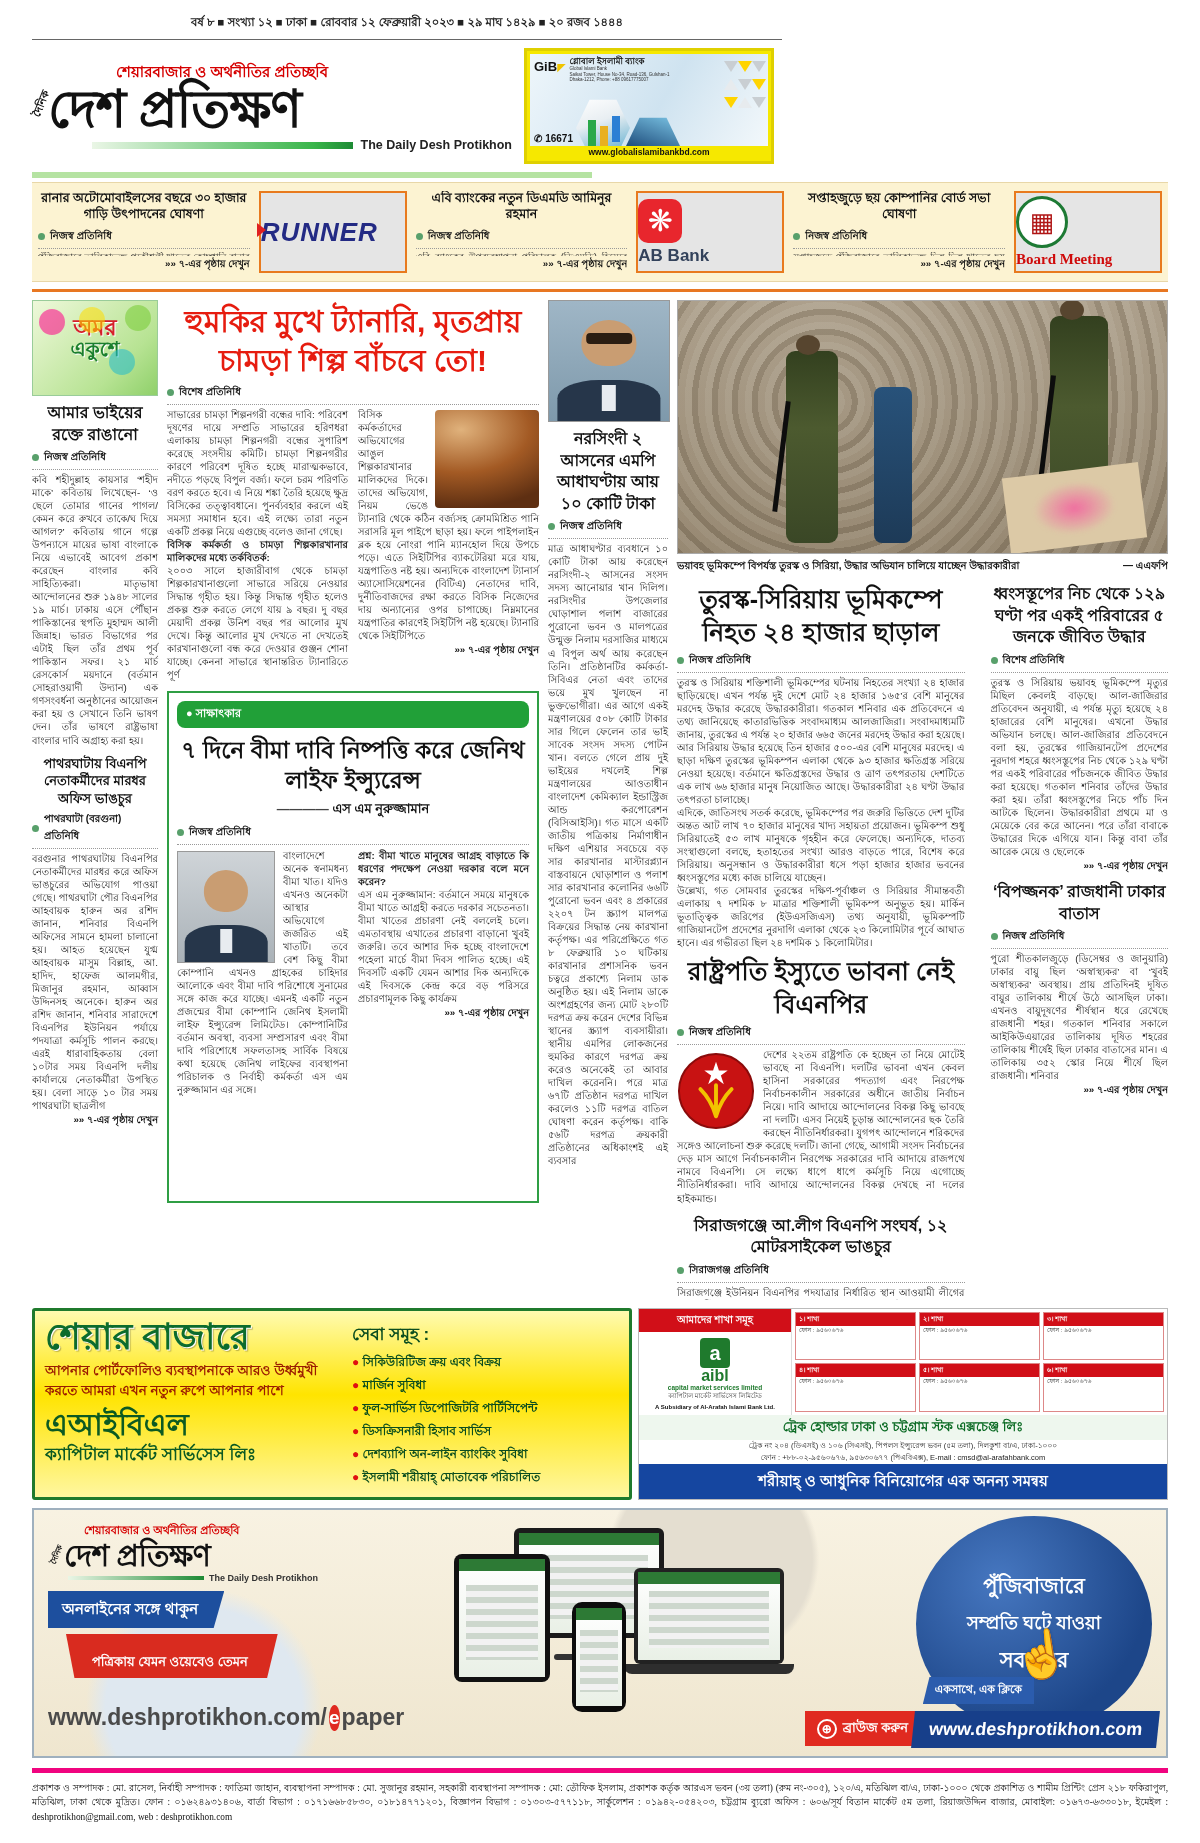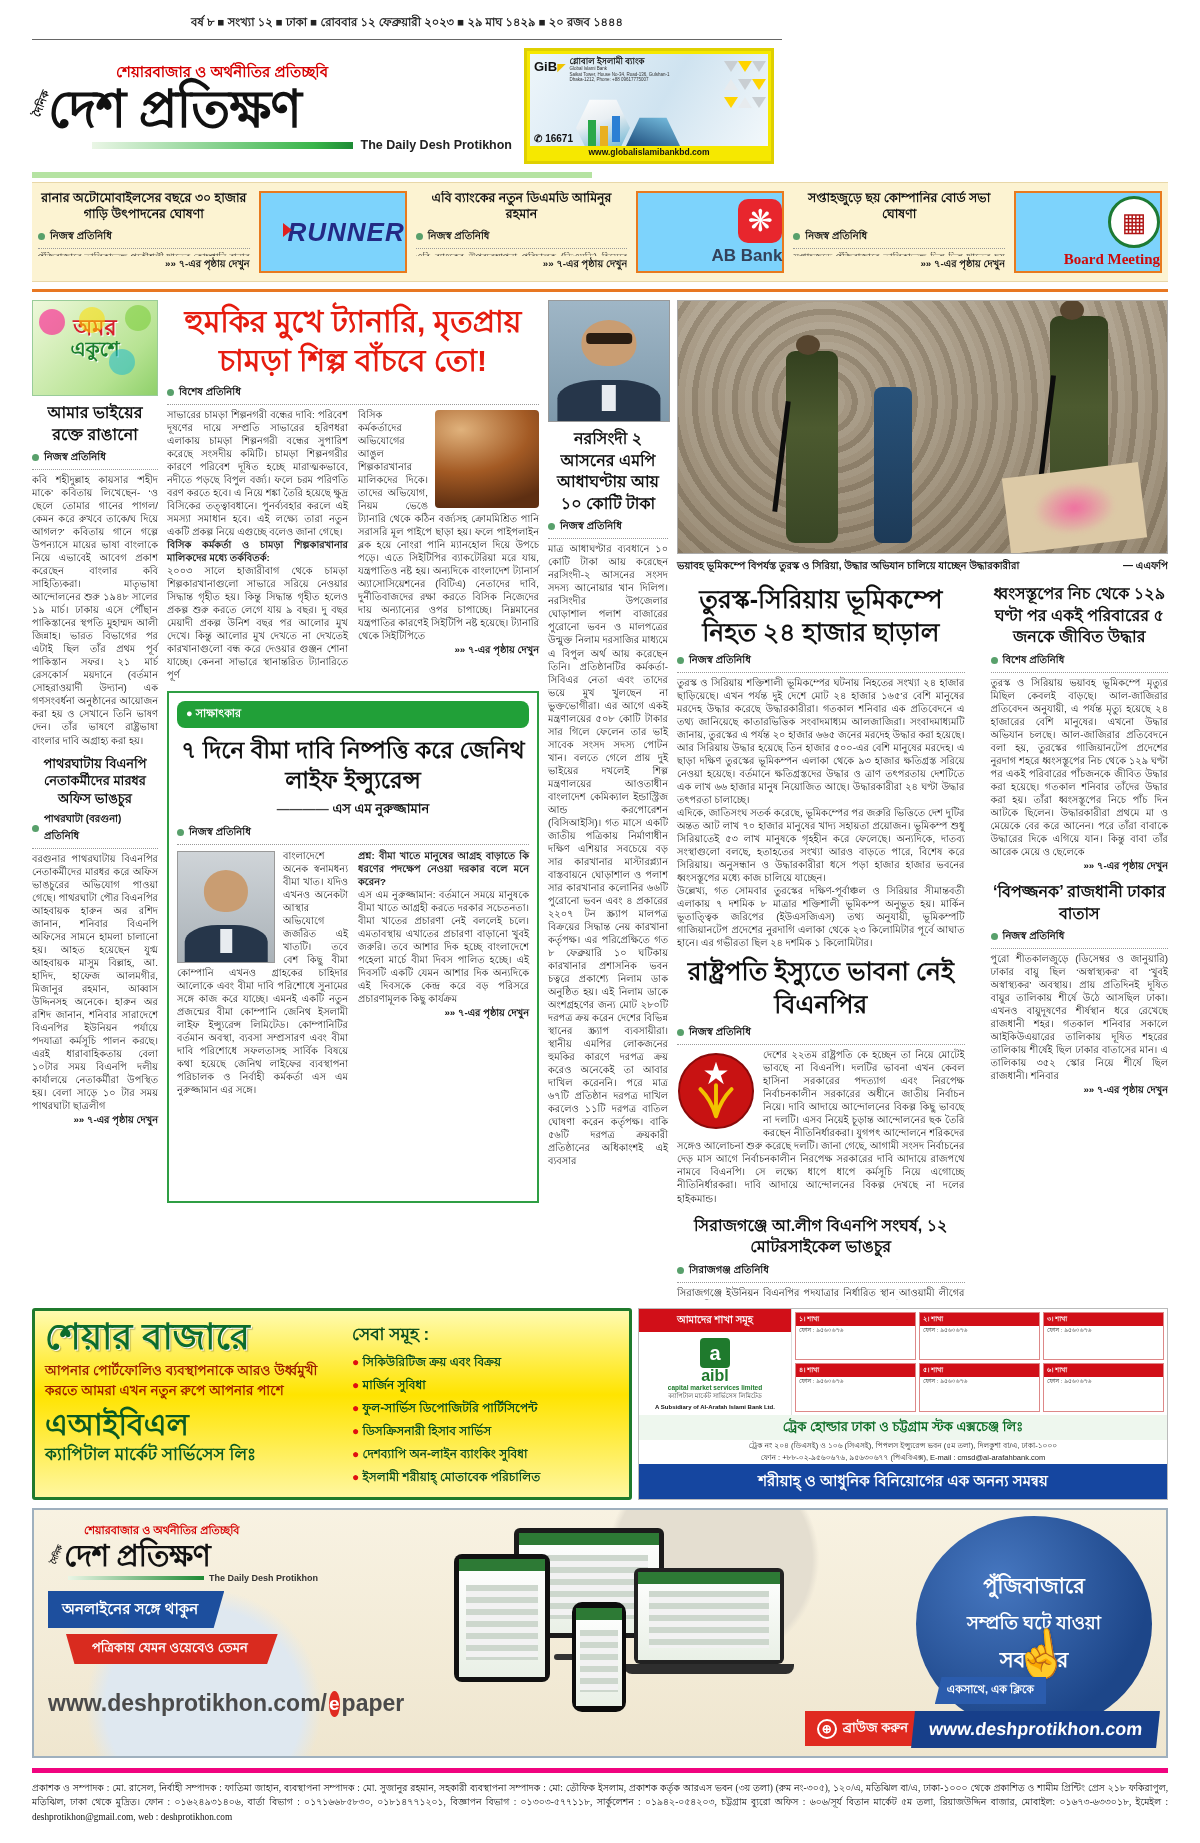--- a/index.html
+++ b/index.html
@@ -43,22 +43,22 @@
   .tris{position:absolute;right:2px;top:4px;}
   .gib-foot{position:absolute;left:4px;bottom:2px;font-size:10px;font-weight:900;color:#111;}
   .gib-web{background:#f6e800;text-align:center;font-size:8.5px;font-weight:bold;color:#111;padding:1px 0;}
   
   .green-top{width:560px;height:6px;background:#b5e3a2;margin-top:8px;}
   .briefs{margin-top:4px;background:#fcf3d2;border-top:1px solid #e8d7a8;border-bottom:1px solid #e8d7a8;
           display:flex;gap:9px;padding:8px 6px;height:100px;box-sizing:border-box;}
   .brief{flex:1.3;display:flex;flex-direction:column;overflow:hidden;}
   .brief h4{font-size:12.5px;font-weight:800;text-align:center;margin:0 0 2px;line-height:1.25;}
   .bbody{font-size:9px;line-height:1.3;text-align:justify;color:#222;flex:1;overflow:hidden;}
-  .adbox{width:148px;border:2px solid #e87a1e;background:#7dd3fc;display:flex;flex-direction:column;
-         align-items:flex-end;justify-content:center;gap:3px;box-sizing:border-box;}
+  .adbox{width:148px;border:2px solid #e87a1e;background:#e5e5e5;display:flex;flex-direction:column;
+         align-items:flex-start;justify-content:center;gap:3px;box-sizing:border-box;}
   .runner{color:#232a84;font-weight:900;font-style:italic;font-size:26px;letter-spacing:1px;position:relative;}
   .runner::before{content:"";position:absolute;left:-4px;top:6px;border-top:7px solid transparent;
                   border-bottom:7px solid transparent;border-left:9px solid #e02020;}
   .ab-logo{width:44px;height:44px;background:#e8262d;border-radius:10px;color:#fff;font-size:30px;
            display:flex;align-items:center;justify-content:center;line-height:1;}
   .ab-name{font-size:17px;font-weight:bold;color:#33425b;}
   .dse-logo{width:52px;height:52px;border-radius:50%;border:3px solid #1d7a34;background:#fff;
             display:flex;align-items:center;justify-content:center;color:#b01515;font-size:26px;box-sizing:border-box;}
   .bm{color:#cf0a0a;font-weight:900;font-size:15px;font-family:"Liberation Serif",serif;}
   .redrule{height:3px;background:#e87722;margin:7px 0 8px;}
@@ -160,21 +160,21 @@
          radial-gradient(circle at 15% 80%,#dfe8f0 0 10%,transparent 12%),
          radial-gradient(circle at 60% 20%,#e4ded0 0 14%,transparent 15%),
          linear-gradient(#f8f2e2,#efe6cf);position:relative;overflow:hidden;box-sizing:border-box;padding:12px 14px;}
   .pm-tag{color:#d60000;font-weight:bold;font-size:11px;margin-left:36px;}
   .pm-title{font-size:30px;font-weight:900;letter-spacing:-.5px;line-height:1;}
   .pm-grow{display:flex;align-items:center;gap:5px;width:250px;margin:2px 0 8px 20px;}
   .pm-gbar{flex:1;height:4px;background:linear-gradient(90deg,#eaf6e6,#1d8a34);}
   .pm-eng{font-size:9px;font-weight:bold;color:#333;}
   .pm-blue{display:inline-block;background:#1d4f9e;color:#fff;font-size:15px;font-weight:bold;padding:6px 26px 6px 14px;
            clip-path:polygon(0 0,100% 0,94% 100%,0 100%);}
-  .pm-red{display:inline-block;background:#d92b1f;color:#fff;font-size:13px;font-weight:bold;padding:4px 30px 5px 26px;
+  .pm-red{display:inline-block;background:#d92b1f;color:#fff;font-size:13px;font-weight:bold;padding:18px 30px 5px 26px;
           clip-path:polygon(0 0,100% 0,95% 100%,4% 100%);margin:6px 0 0 18px;}
   .pm-url{font-size:23px;font-weight:900;color:#4a4a4a;margin-top:26px;display:flex;align-items:center;gap:2px;}
   .pm-e{width:26px;height:26px;border-radius:50%;background:#e02a20;color:#fff;display:inline-flex;
         align-items:center;justify-content:center;font-size:19px;font-weight:900;}
   .devices{position:absolute;left:420px;top:18px;width:330px;height:200px;}
   .monitor{position:absolute;left:60px;top:0;width:150px;height:110px;background:#1b1b1b;border-radius:6px;padding:5px;box-sizing:border-box;}
   .screen{width:100%;height:100%;background:linear-gradient(#fff,#e9f0e6);overflow:hidden;position:relative;}
   .screen::before{content:"";position:absolute;left:0;top:0;right:0;height:12px;background:#2d7a35;}
   .screen::after{content:"";position:absolute;left:8%;top:22%;width:84%;height:64%;
                  background:repeating-linear-gradient(#cdd7cd 0 6px,#f2f2f2 6px 12px);}
@@ -182,21 +182,21 @@
   .base{position:absolute;left:100px;top:126px;width:70px;height:6px;background:#333;border-radius:3px;}
   .tablet{position:absolute;left:0;top:26px;width:96px;height:128px;background:#111;border-radius:8px;padding:5px;box-sizing:border-box;}
   .laptop{position:absolute;left:180px;top:40px;width:150px;height:96px;background:#222;border-radius:6px;padding:4px;box-sizing:border-box;}
   .lapbase{position:absolute;left:170px;top:136px;width:170px;height:10px;background:#2e2e2e;border-radius:0 0 8px 8px;}
   .phone{position:absolute;left:118px;top:74px;width:54px;height:110px;background:#0c0c0c;border-radius:10px;padding:6px 4px;box-sizing:border-box;z-index:3;}
   .bigcircle{position:absolute;right:14px;top:6px;width:236px;height:216px;border-radius:50%;
              background:radial-gradient(circle at 35% 30%,#4677c0,#1d4689 70%);color:#fff;text-align:center;
              display:flex;flex-direction:column;justify-content:center;gap:4px;font-weight:bold;}
   .bc1{font-size:21px;} .bc2{font-size:18px;} .bc3{font-size:21px;}
   .hand{position:absolute;right:96px;top:118px;font-size:46px;color:#fff;text-shadow:0 0 3px #1d4689;transform:rotate(-8deg);}
-  .clicktag{position:absolute;right:120px;bottom:52px;background:#2b5cad;color:#fff;font-size:11px;font-weight:bold;
+  .clicktag{position:absolute;right:132px;bottom:52px;background:#2b5cad;color:#fff;font-size:11px;font-weight:bold;
             padding:4px 12px;clip-path:polygon(6% 0,100% 0,100% 100%,0 100%);}
   .browse{position:absolute;right:246px;bottom:10px;background:#e02a20;color:#fff;font-weight:bold;font-size:13px;
           padding:7px 12px;display:flex;align-items:center;gap:6px;}
   .globe{width:20px;height:20px;border:2px solid #fff;border-radius:50%;display:inline-flex;align-items:center;
          justify-content:center;font-size:12px;box-sizing:border-box;}
   .webribbon{position:absolute;right:8px;bottom:8px;background:#173f8a;color:#fff;font-weight:900;font-size:18px;
              padding:8px 16px;transform:skewX(-6deg);}
   
   .footline{height:5px;background:#f0047f;margin-top:10px;}
   .imprint{font-size:9.3px;line-height:1.55;text-align:justify;margin-top:8px;color:#111;

